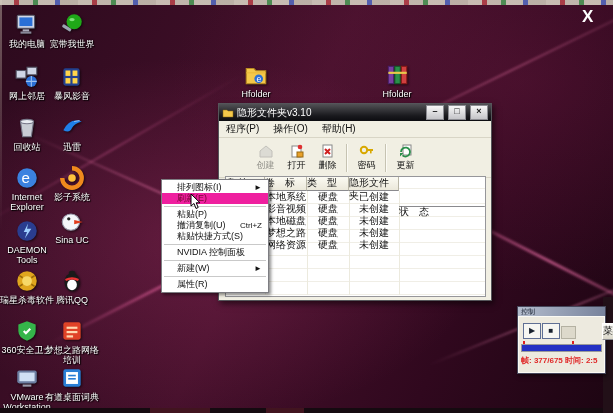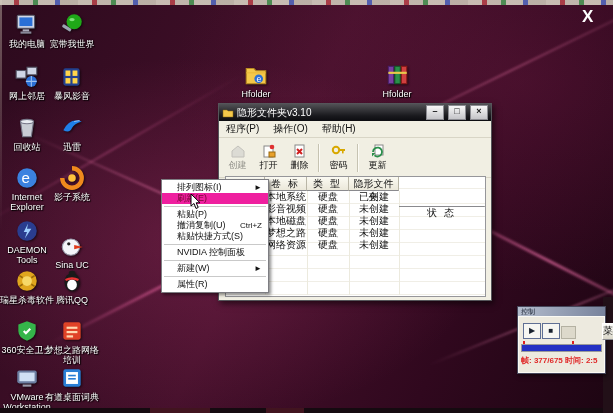--- a/index.html
+++ b/index.html
@@ -37,27 +37,27 @@
   .win-tb{height:17px;background:linear-gradient(#515155,#19191d 70%,#0c0c10);display:flex;align-items:center;padding:0 3px;gap:3px;}
   .win-tb .ticon svg{width:12px;height:12px;display:block;}
   .win-title{color:#fff;font-size:10px;flex:1;white-space:nowrap;overflow:hidden;}
   .wbtn{width:16px;height:13px;background:linear-gradient(#f7f7f7,#c4c4c8);border:1px solid #8c8c92;
     font-size:9px;line-height:11px;text-align:center;color:#1a1a1a;font-weight:bold;margin-left:1px;}
   .menubar{height:16px;display:flex;align-items:center;font-size:10px;color:#111;border-bottom:1px solid #d8d5c6;}
   .menubar span{padding:0 7px;}
   .toolbar{height:37px;display:flex;align-items:center;padding:1px 3px;border-bottom:1px solid #d8d5c6;}
   .tbtn{width:31px;height:34px;display:flex;flex-direction:column;align-items:center;justify-content:center;gap:1px;font-size:9px;color:#111;}
   .tbtn svg{width:15px;height:15px;display:block;}
-  .tbtn.dis{opacity:.45;filter:grayscale(1);}
+  .tbtn.dis{opacity:.45;filter:grayscale(1);margin-left:28px;}
   .tsep{width:0;height:28px;border-left:1px solid #c6c3b2;border-right:1px solid #fcfbf5;margin:0 3px;}
   .tbl{position:absolute;left:6px;top:72px;width:259px;height:119px;background:#fff;border:1px solid #96969a;
     background-image:repeating-linear-gradient(180deg,#fff 0 12px,#f0eee6 12px 13px);background-position:0 14px;}
   .thead{display:flex;height:14px;position:relative;z-index:2;}
   .th{background:linear-gradient(#fbfaf2,#ebe8da);border-right:1px solid #b9b6a6;border-bottom:1px solid #8a8a8e;
-    font-size:10px;text-align:center;line-height:13px;color:#111;letter-spacing:2px;box-sizing:border-box;}
+    font-size:10px;line-height:13px;color:#111;letter-spacing:2px;box-sizing:border-box;font-family:Liberation Mono, monospace;}
   .vline{position:absolute;top:14px;bottom:1px;width:1px;background:#eceade;z-index:1;}
   .tr{display:flex;height:12px;font-size:10px;line-height:12px;color:#111;position:relative;z-index:1;}
   .td{text-align:center;box-sizing:border-box;white-space:nowrap;overflow:hidden;}
   .c0{width:39px;} .c1{width:42px;} .c2{width:42px;} .c3{width:50px;} .c4{width:86px;flex:1;margin-top:29px;}
 
   
   .cmenu{position:absolute;left:161px;top:179px;width:106px;background:#fff;border:1px solid #7d7d82;
     box-shadow:2px 2px 3px rgba(0,0,0,.45);padding:2px 0;z-index:5;}
   .ci{height:11px;line-height:11px;padding:0 6px 0 15px;display:flex;justify-content:space-between;align-items:center;
     font-size:9px;color:#111;white-space:nowrap;}
@@ -184,21 +184,21 @@
       </svg>
     <span class="lbl">迅雷</span>
   </div>
   <div class="di" style="left:41px;top:165px">
     <svg viewBox="0 0 24 24">
         <path d="M12 3 A9 9 0 1 1 3 12" stroke="#f08a1d" stroke-width="4" fill="none"></path>
         <circle cx="12" cy="12" r="3.5" fill="#ffc23d"></circle>
       </svg>
     <span class="lbl">影子系统</span>
   </div>
-  <div class="di" style="left:41px;top:233px">
+  <div class="di" style="left:41px;top:208px">
     <svg viewBox="0 0 24 24">
         <ellipse cx="11" cy="13" rx="8" ry="7.5" fill="#f4f6fa" stroke="#99a"></ellipse>
         <circle cx="9" cy="10" r="1.5" fill="#222"></circle>
         <path d="M14 11 L22 13 L14 15 Z" fill="#e03a1a"></path>
       </svg>
     <span class="lbl">Sina UC</span>
   </div>
   <div class="di" style="left:41px;top:268px">
     <svg viewBox="0 0 24 24">
         <ellipse cx="12" cy="13" rx="7" ry="8.5" fill="#1a1a1a"></ellipse>

